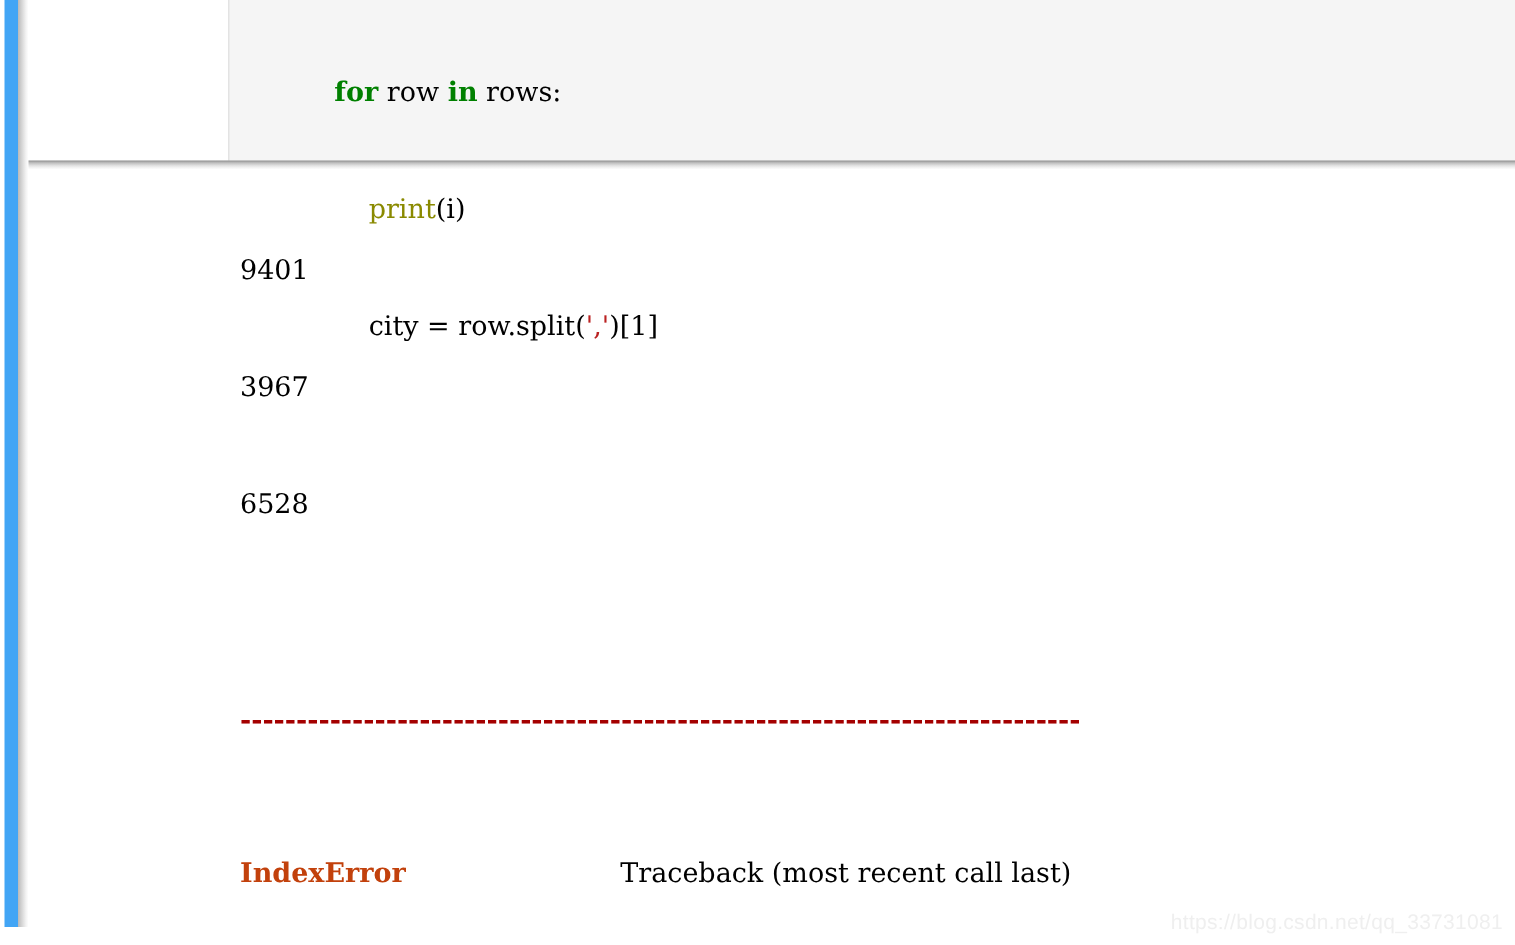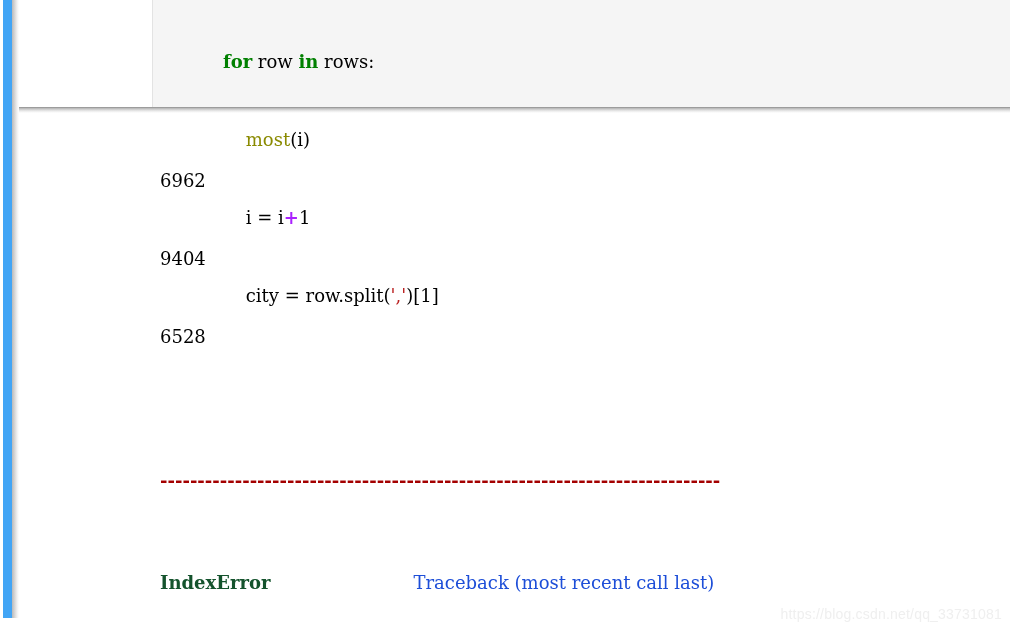--- a/index.html
+++ b/index.html
@@ -110,22 +110,22 @@
   #tb-rule {
     color: #a40000;
     font-weight: bold;
     letter-spacing: 0px;
     overflow: hidden;
     height: 24px;
     white-space: nowrap;
     width: 860px;
     display: block;
   }
-  .tb-errname   { color: #14532d; font-weight: bold; }
-  .tb-plain     { color: #1d4ed8; }
+  .tb-errname   { color: #c2410c; font-weight: bold; }
+  .tb-plain     { color: #000000; }
 
   
   #watermark {
     position: absolute;
     right: 8px;
     bottom: 8px;
     font-family: "Liberation Sans", sans-serif;
     font-size: 14px;
     color: #efefef;
     letter-spacing: 0.2px;
@@ -136,30 +136,29 @@
 <body>
 
 <div id="notebook-page"></div>
 
 <div id="cell-selection-bar"></div>
 <div id="cell-selection-shadow"></div>
 
 <div id="code-cell">
   <div class="code-area">
     <div><span class="tok-plain">    </span><span class="tok-kw">for</span><span class="tok-plain"> row </span><span class="tok-kw">in</span><span class="tok-plain"> rows:</span></div>
-    <div><span class="tok-plain">        </span><span class="tok-builtin">most</span><span class="tok-plain">(i)</span></div>
-    <div><span class="tok-plain">        i = i</span><span class="tok-op">+</span><span class="tok-plain">1</span></div>
+    <div><span class="tok-plain">        </span><span class="tok-builtin">print</span><span class="tok-plain">(i)</span></div>
     <div><span class="tok-plain">        city = row.split(</span><span class="tok-str">','</span><span class="tok-plain">)[1]</span></div>
   </div>
 </div>
 <div id="code-cell-shadow"></div>
 
 <div id="output-area">
-  <div class="out-line">6962</div>
-  <div class="out-line">9404</div>
+  <div class="out-line">9401</div>
+  <div class="out-line">3967</div>
   <div class="out-line">6528</div>
   
   
   
   
 </div>
 
 <div id="traceback">
 
   <span id="tb-rule">---------------------------------------------------------------------------</span>

